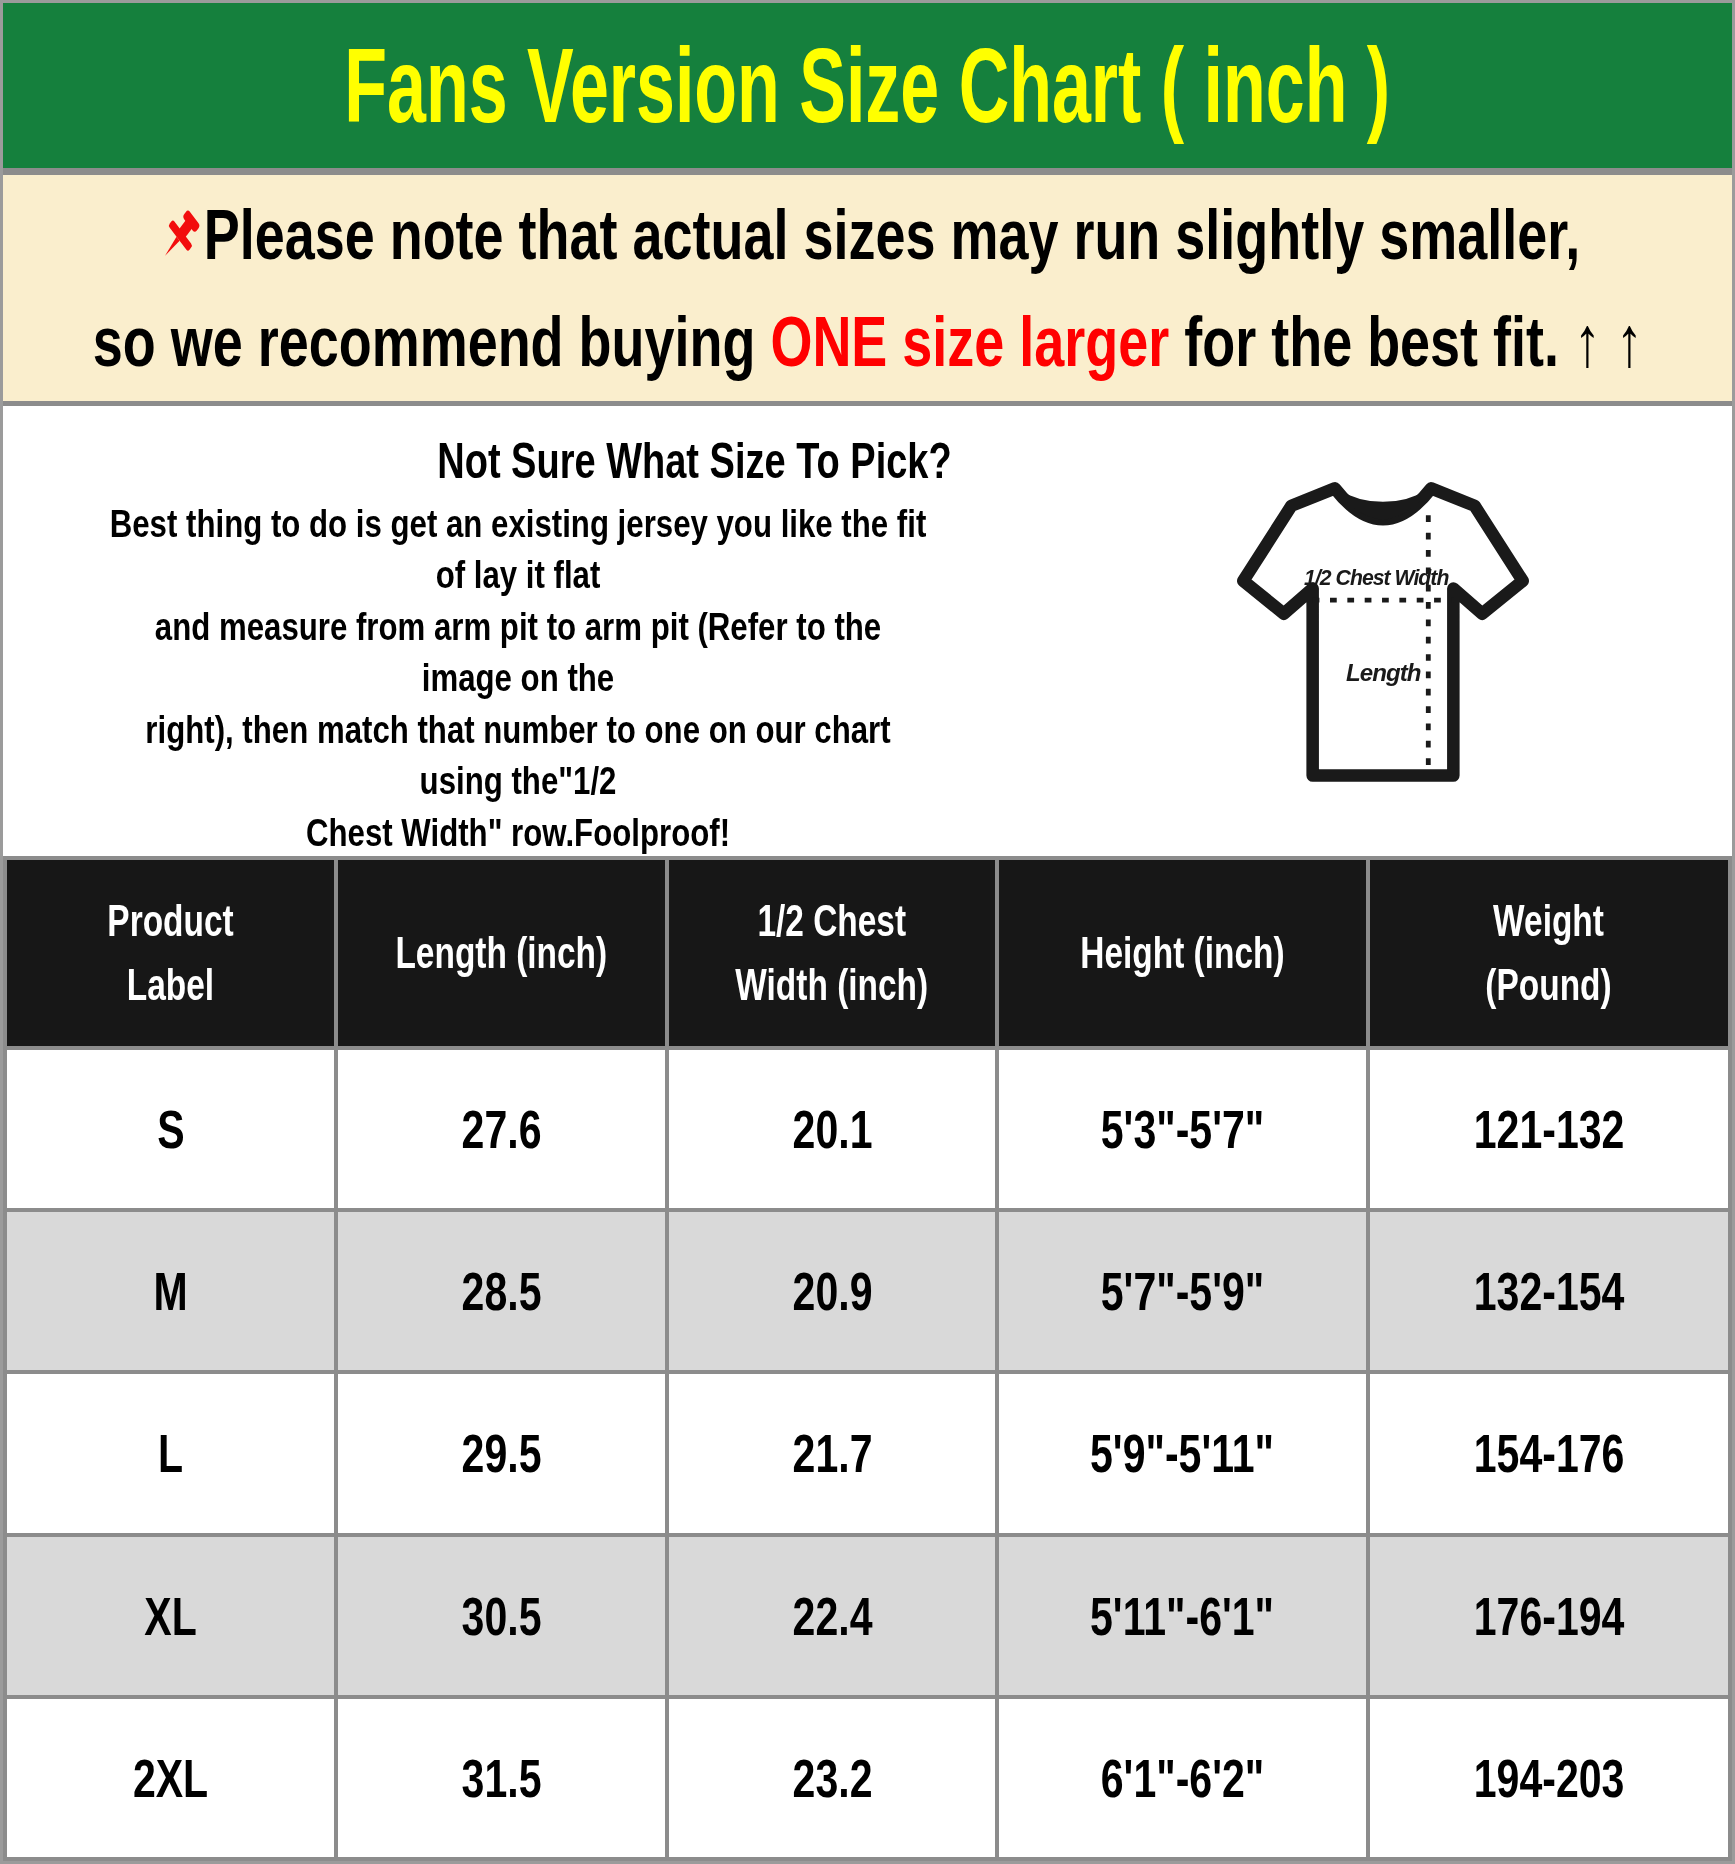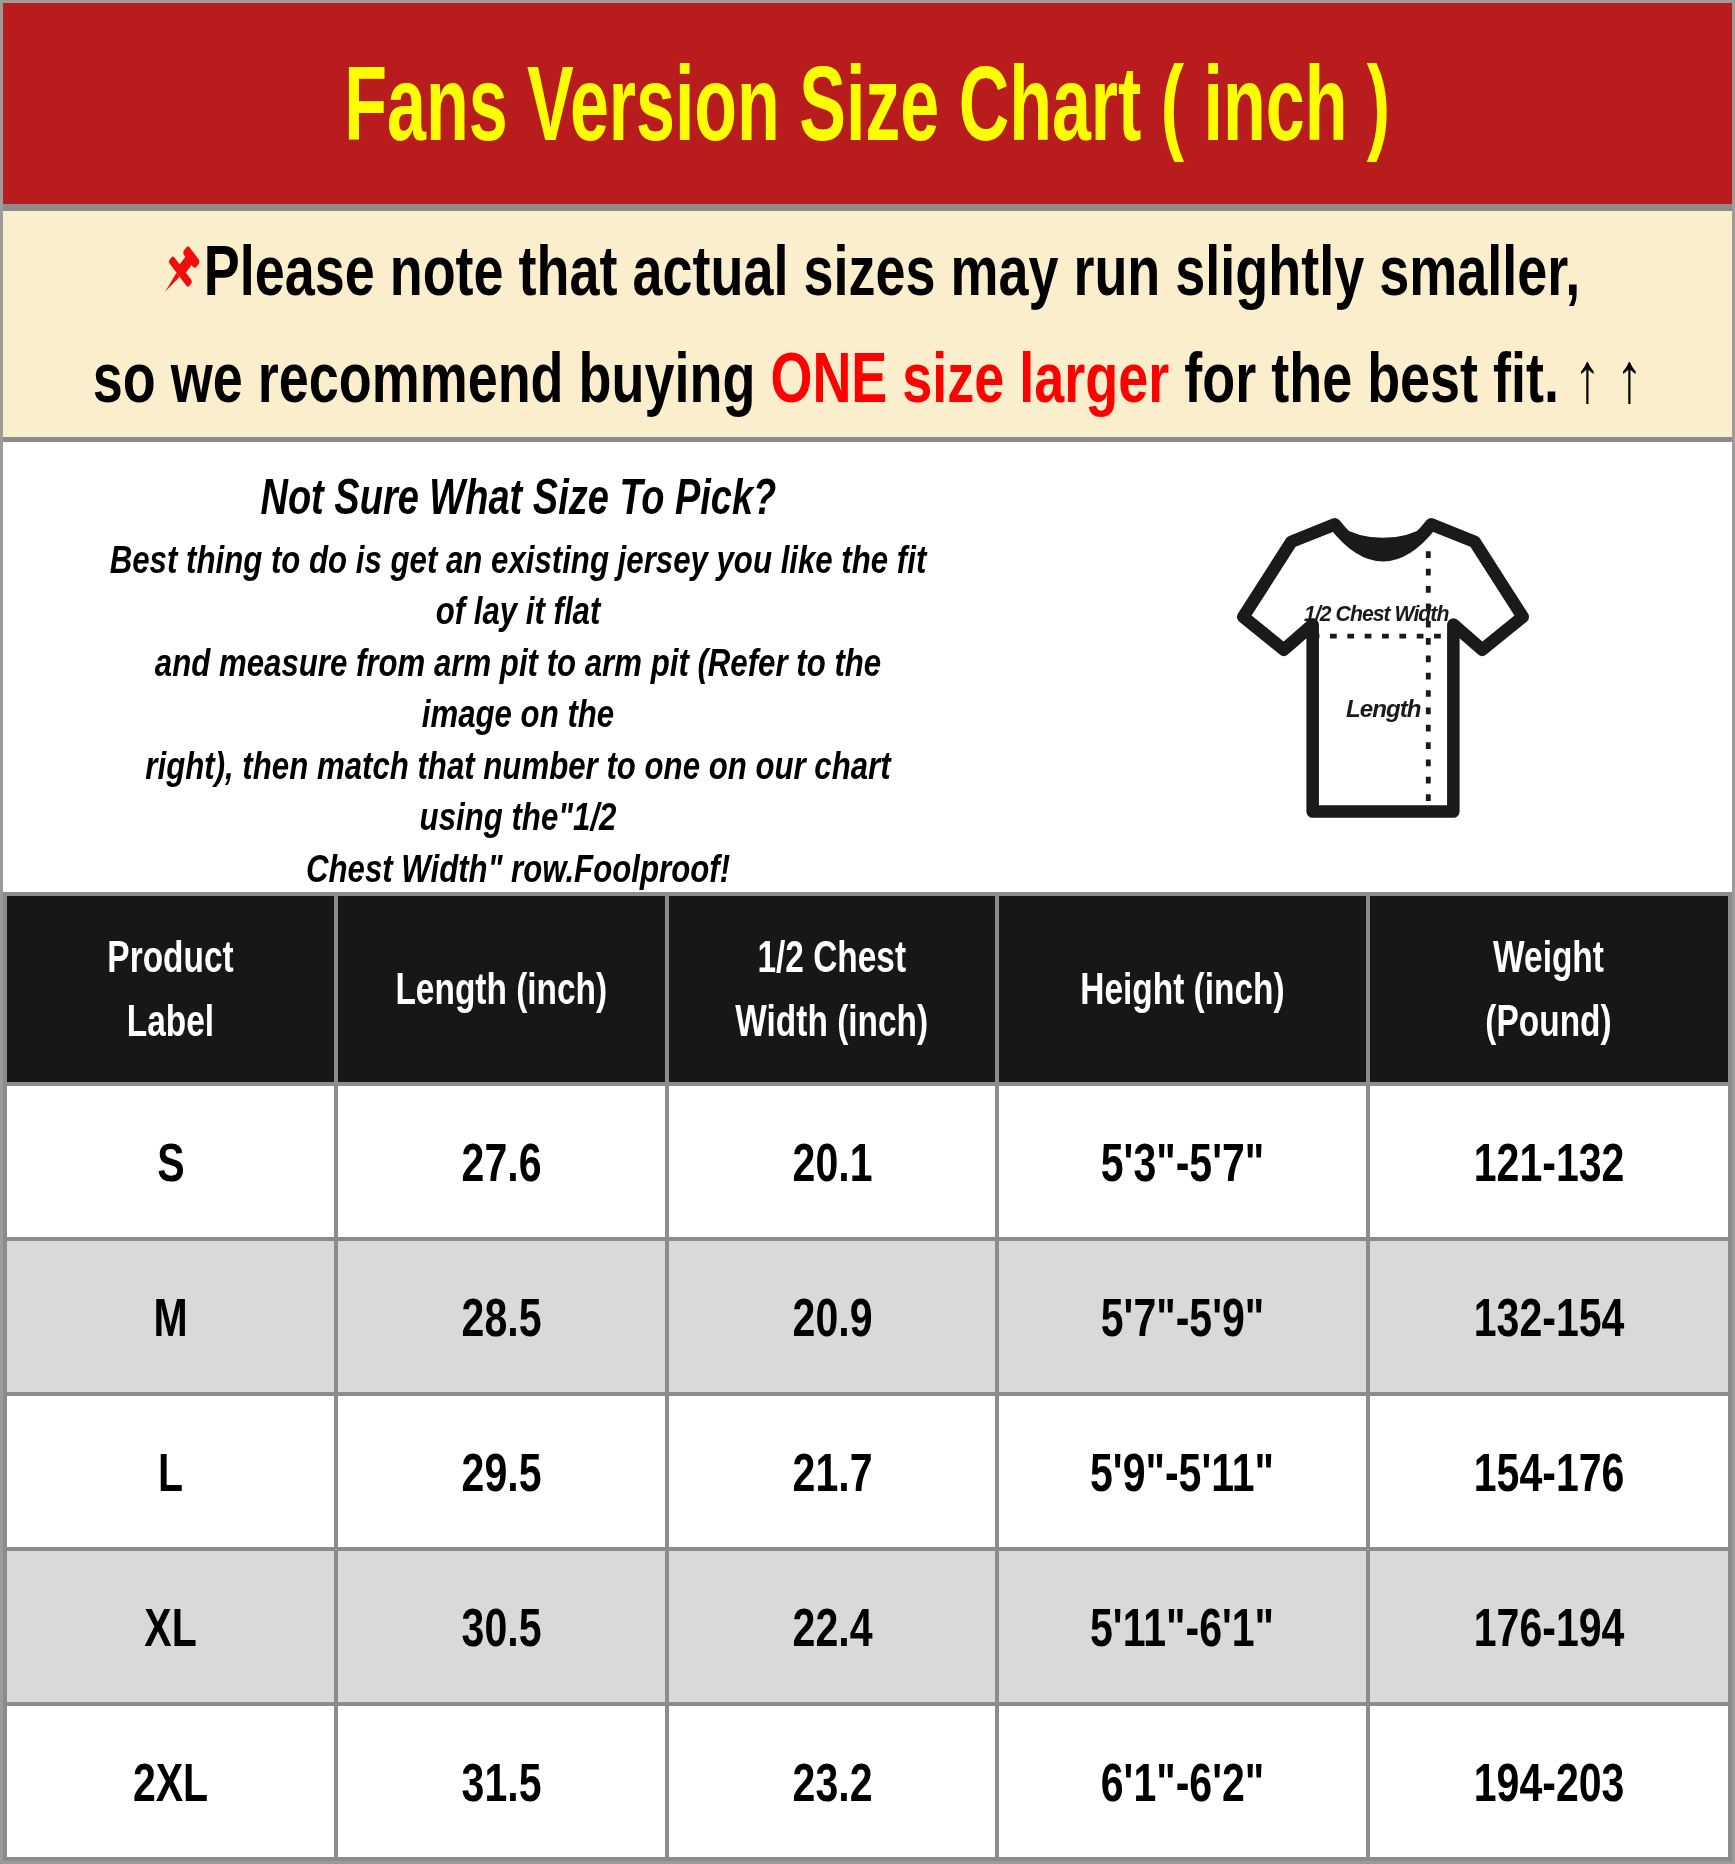--- a/index.html
+++ b/index.html
@@ -14,21 +14,21 @@
     border:3px solid #9b9b9b;
     display:flex; flex-direction:column;
     background:#fff; overflow:hidden;
   }
   
   .cnd { display:inline-block; transform:scaleX(0.76); transform-origin:center; white-space:nowrap; }
   .cnd-block { display:block; transform:scaleX(0.80); transform-origin:center; }
 
   
   .title-bar {
-    height:208px; background:#b91c1c; flex:0 0 auto;
+    height:172px; background:#15803d; flex:0 0 auto;
     display:flex; align-items:center; justify-content:center;
     border-bottom:7px solid #8c8c8c;
   }
   .title-bar .title {
     color:#ffff00; font-size:106px; letter-spacing:0px;
     transform:scaleX(0.66); transform-origin:center;
     display:inline-block; white-space:nowrap;
   }
 
   
@@ -39,23 +39,22 @@
     font-size:71px;
   }
   .note-line { white-space:nowrap; }
   .pin-icon { width:62px; height:62px; vertical-align:-10px; margin-right:2px; }
   .red-text { color:#ff0000; }
 
   
   .info { height:450px; flex:0 0 auto; display:flex; background:#fff; }
   .info-left {
     width:1030px; flex:0 0 auto;
-    display:flex; flex-direction:column; align-items:center;
+    display:flex; flex-direction:column; align-items:flex-end;
     padding-top:26px;
-    font-style:italic;
   }
   .info-heading { font-size:50px; margin-bottom:8px; }
   .info-body { font-size:39px; line-height:1.32; text-align:center; }
   .info-right { flex:1; display:flex; align-items:center; justify-content:center;font-style:italic; }
   .shirt-svg { width:318px; height:352px; }
   .shirt-label { font-family:"Liberation Sans", sans-serif; font-weight:bold; fill:#1a1a1a; }
 
   
   .size-table {
     width:100%; flex:1 1 auto;

